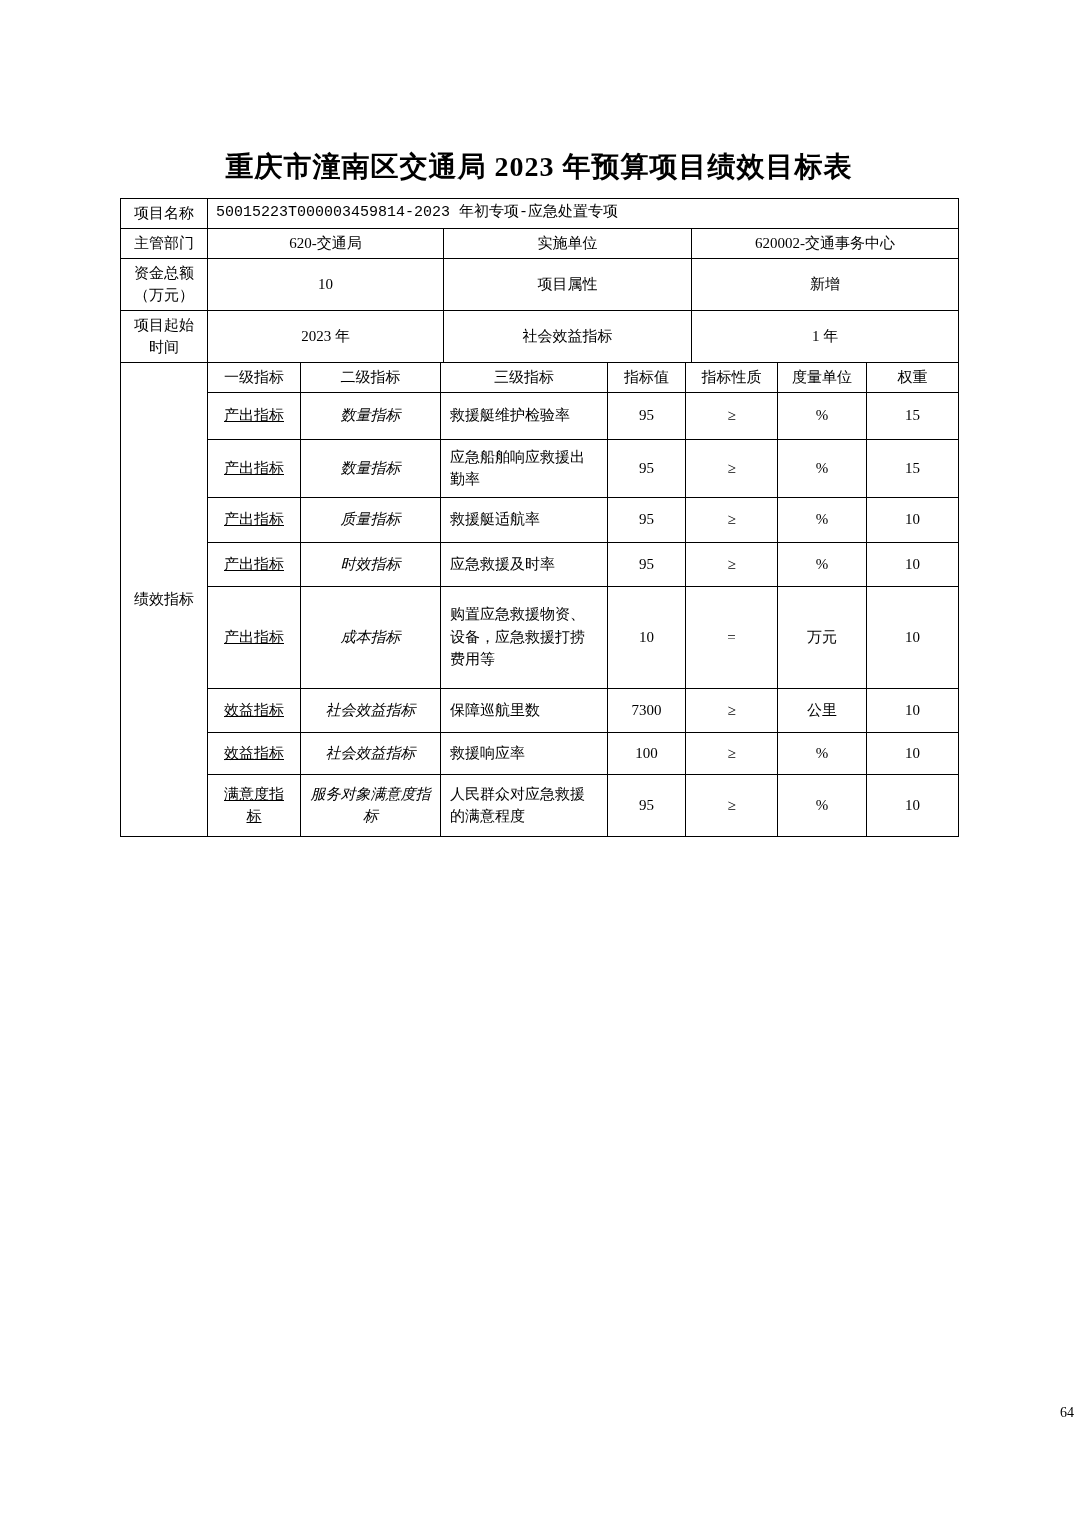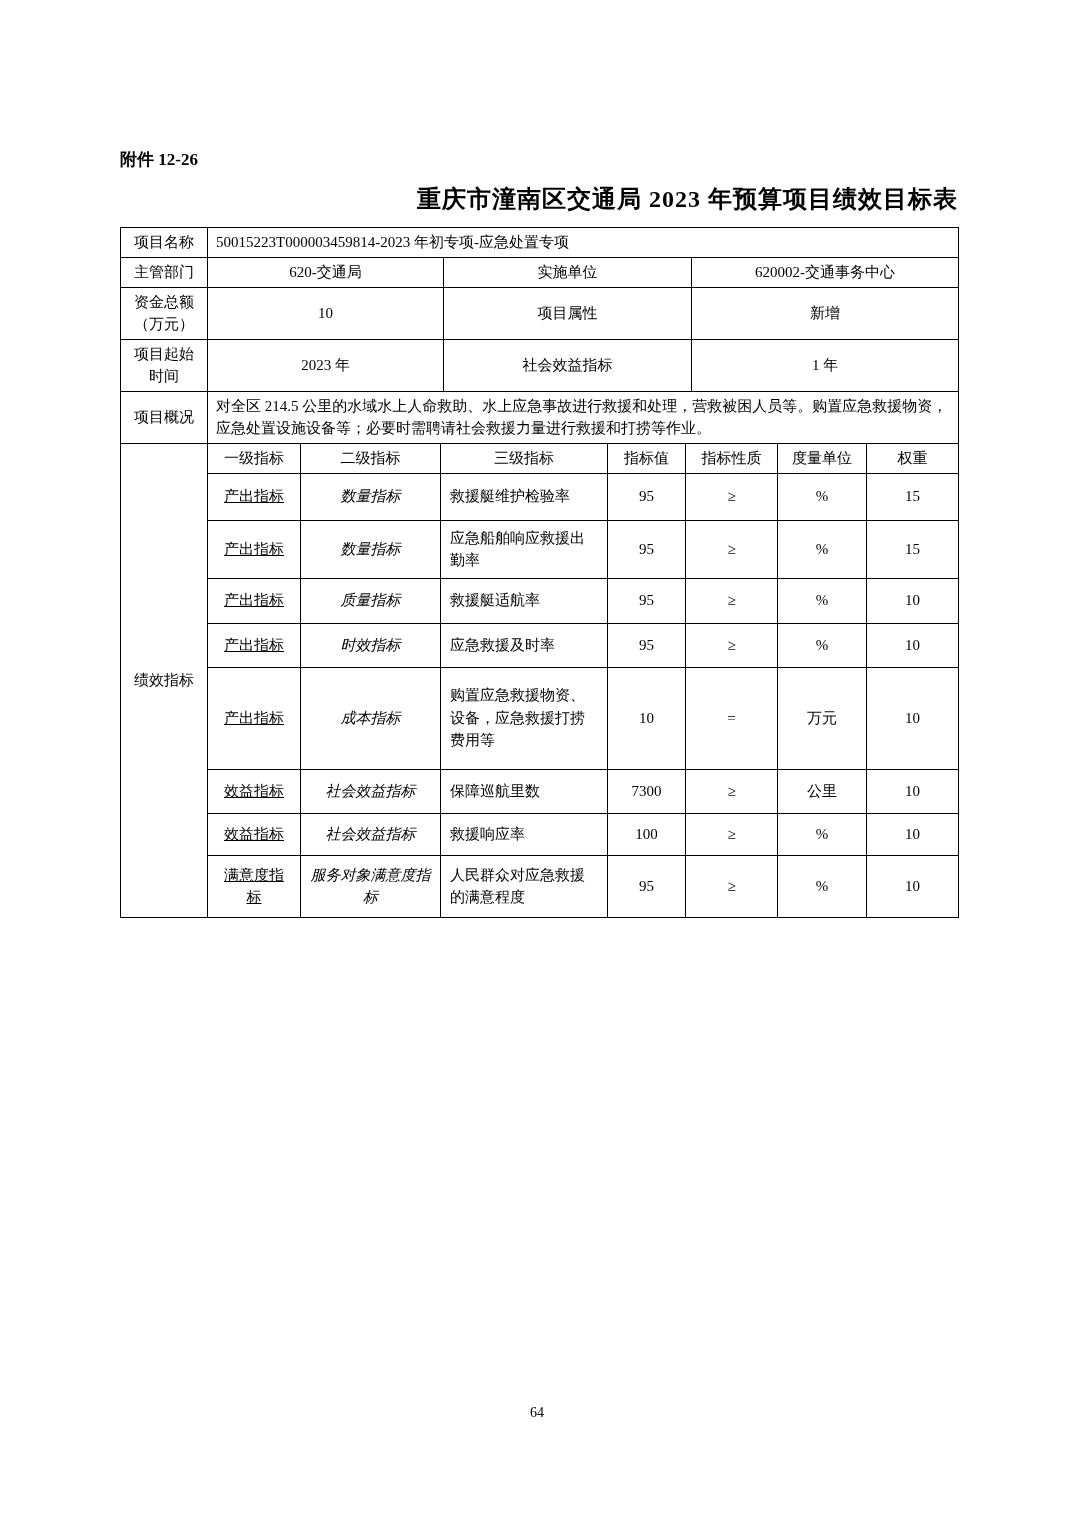--- a/index.html
+++ b/index.html
@@ -20,23 +20,23 @@
     left: 120px;
     top: 148px;
     width: 838px;
   }
   .attachment {
     font-size: 17px;
     font-weight: bold;
     margin-bottom: 12px;
   }
   .doc-title {
-    font-size: 24px;
+    font-size: 28px;
     font-weight: bold;
-    text-align: right;
+    text-align: center;
     letter-spacing: 1px;
     margin-bottom: 12px;
   }
   .unit-note {
     font-size: 14px;
     text-align: right;
     margin-bottom: 3px;
     padding-right: 2px;
   }
   table {
@@ -47,41 +47,40 @@
   td {
     border: 1px solid #000;
     font-size: 15px;
     line-height: 1.5;
     vertical-align: middle;
     text-align: center;
     padding: 3px 6px;
     word-break: break-word;
   }
   td.label { padding: 3px 10px; }
-  td.left  { text-align: left; padding-left: 8px; padding-right: 8px; }
+  td.left  { text-align: left; padding-left: 8px; padding-right: 8px; font-family: Liberation Mono, monospace; }
   td.l1    { padding: 3px 9px; text-decoration: underline; }
   td.l2    { padding: 3px 8px; font-style: italic; }
   td.l3    { text-align: left; padding: 3px 18px 3px 9px; }
   .ind-table { margin-top: -1px; }
   .page-number {
     position: absolute;
     left: 0;
     right: 0;
     top: 1405px;
-    text-align: center;
+    text-align: right;
     font-size: 14px;
   }
 </style>
 </head>
 <body>
 
 <div class="page">
   <div class="content">
 
-    <div class="attachment">附件 12-26</div>
     <div class="doc-title">重庆市潼南区交通局 2023 年预算项目绩效目标表</div>
 
     <table class="info-table">
       <colgroup>
         <col style="width:87px">
           <col style="width:236px">
           <col style="width:248px">
           <col style="width:267px">
       </colgroup>
       <tbody>
@@ -99,24 +98,20 @@
         <td class="label">资金总额（万元）</td>
         <td>10</td>
         <td>项目属性</td>
         <td>新增</td>
       </tr>
       <tr style="height:45px">
         <td class="label">项目起始时间</td>
         <td>2023 年</td>
         <td>社会效益指标</td>
         <td>1 年</td>
-      </tr>
-      <tr style="height:50px">
-        <td class="label">项目概况</td>
-        <td colspan="3" class="left">对全区 214.5 公里的水域水上人命救助、水上应急事故进行救援和处理，营救被困人员等。购置应急救援物资，应急处置设施设备等；必要时需聘请社会救援力量进行救援和打捞等作业。</td>
       </tr>
     </tbody>
       </table>
 
     <table class="ind-table">
       <colgroup>
         <col style="width:87px">
           <col style="width:93px">
           <col style="width:140px">
           <col style="width:167px">

